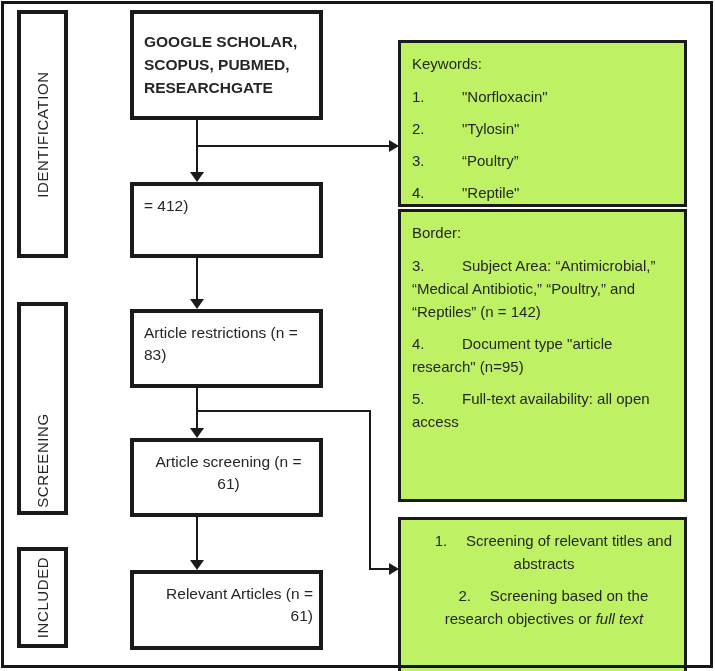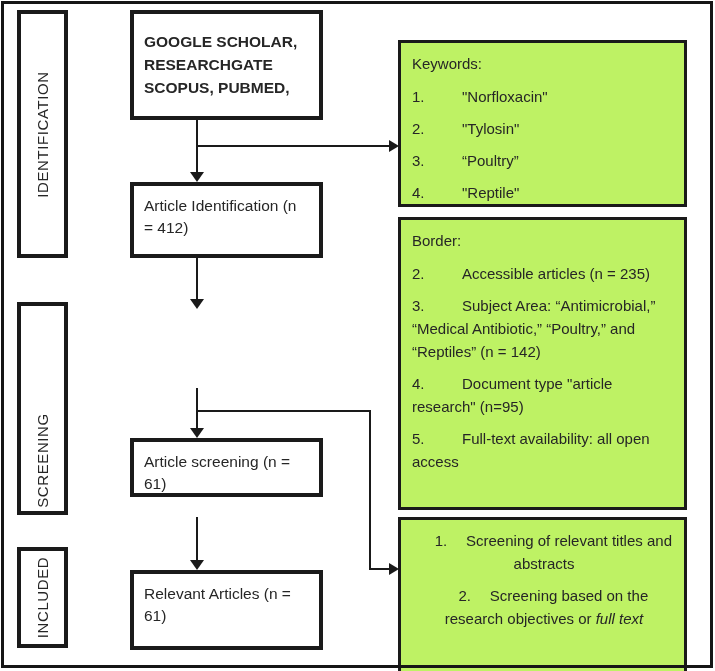--- a/index.html
+++ b/index.html
@@ -50,41 +50,41 @@
     box-sizing: border-box;
     padding: 9px 6px 0 10px;
     font-size: 15.5px;
     line-height: 22px;
     margin-left: 30px;
   }
   .flow-box .line { display: block; white-space: nowrap; }
   .box-databases { top: 10px; height: 110px; font-weight: bold; padding-top: 16px; line-height: 23px; }
   .box-article-identification { top: 182px; height: 76px; }
   .box-article-restrictions   { top: 309px; height: 79px; }
-  .box-article-screening      { top: 438px; height: 59px; }
-  .box-relevant-articles      { top: 570px; height: 80px; }
+  .box-article-screening      { top: 438px; height: 79px; text-align: center; }
+  .box-relevant-articles      { top: 570px; height: 80px; text-align: right; }
 
   
   .list-box {
     position: absolute;
     left: 398px;
     width: 289px;
     border: 3px solid #1a1a1a;
     background: #bef264;
     box-sizing: border-box;
     padding: 9px 8px 0 11px;
     font-size: 15px;
     line-height: 23px;
   }
   .list-box .list-title { margin: 0 0 10px 0; }
   .list-box p.item { margin: 0 0 9px 0; }
   .list-box .num { display: inline-block; width: 50px; }
   .italic { font-style: italic; margin-top: 48px; }
   .box-keywords        { top: 40px;  height: 167px; }
-  .box-border-criteria { top: 217px; height: 293px; }
+  .box-border-criteria { top: 209px; height: 293px; }
   .box-screening-steps { top: 517px; height: 158px; text-align: center; }
 
   
   .vline { position: absolute; width: 2px; background: #1a1a1a; }
   .hline { position: absolute; height: 2px; background: #1a1a1a; }
   .arrow-down {
     position: absolute; width: 0; height: 0;
     border-left: 7px solid transparent;
     border-right: 7px solid transparent;
     border-top: 10px solid #1a1a1a;
@@ -106,47 +106,49 @@
   </div>
   <div class="rail rail-screening">
     <span class="vlabel">SCREENING</span>
   </div>
   <div class="rail rail-included">
     <span class="vlabel">INCLUDED</span>
   </div>
 
   <div class="flow-box box-databases">
     <span class="line">GOOGLE SCHOLAR,</span>
+    <span class="line">SCOPUS, PUBMED,</span>
     <span class="line">RESEARCHGATE</span>
-    <span class="line">SCOPUS, PUBMED,</span>
   </div>
   <div class="flow-box box-article-identification">
-    <span class="line">Article Identification (n</span>
     <span class="line">= 412)</span>
+  </div>
+  <div class="flow-box box-article-restrictions">
+    <span class="line">Article restrictions (n =</span>
+    <span class="line">83)</span>
   </div>
   <div class="flow-box box-article-screening">
     <span class="line">Article screening (n =</span>
     <span class="line">61)</span>
   </div>
   <div class="flow-box box-relevant-articles">
     <span class="line">Relevant Articles (n =</span>
     <span class="line">61)</span>
   </div>
 
   <div class="list-box box-keywords">
     <p class="list-title">Keywords:</p>
     <p class="item"><span class="num">1.</span><span>"Norfloxacin"</span></p>
     <p class="item"><span class="num">2.</span><span>"Tylosin"</span></p>
     <p class="item"><span class="num">3.</span><span>“Poultry”</span></p>
     <p class="item"><span class="num">4.</span><span>"Reptile"</span></p>
   </div>
 
   <div class="list-box box-border-criteria">
     <p class="list-title">Border:</p>
-    <p class="item"><span class="num">2.</span><span>Accessible articles (n = 235)</span></p>
     <p class="item"><span class="num">3.</span><span>Subject Area: “Antimicrobial,” “Medical Antibiotic,” “Poultry,” and “Reptiles” (n = 142)</span></p>
     <p class="item"><span class="num">4.</span><span>Document type "article research" (n=95)</span></p>
     <p class="item"><span class="num">5.</span><span>Full-text availability: all open access</span></p>
   </div>
 
   <div class="list-box box-screening-steps">
     <p class="item"><span class="num">1.</span><span>Screening of relevant titles and abstracts</span><span class="italic"></span></p>
     <p class="item"><span class="num">2.</span><span>Screening based on the research objectives or </span><span class="italic">full text</span></p>
   </div>
 

